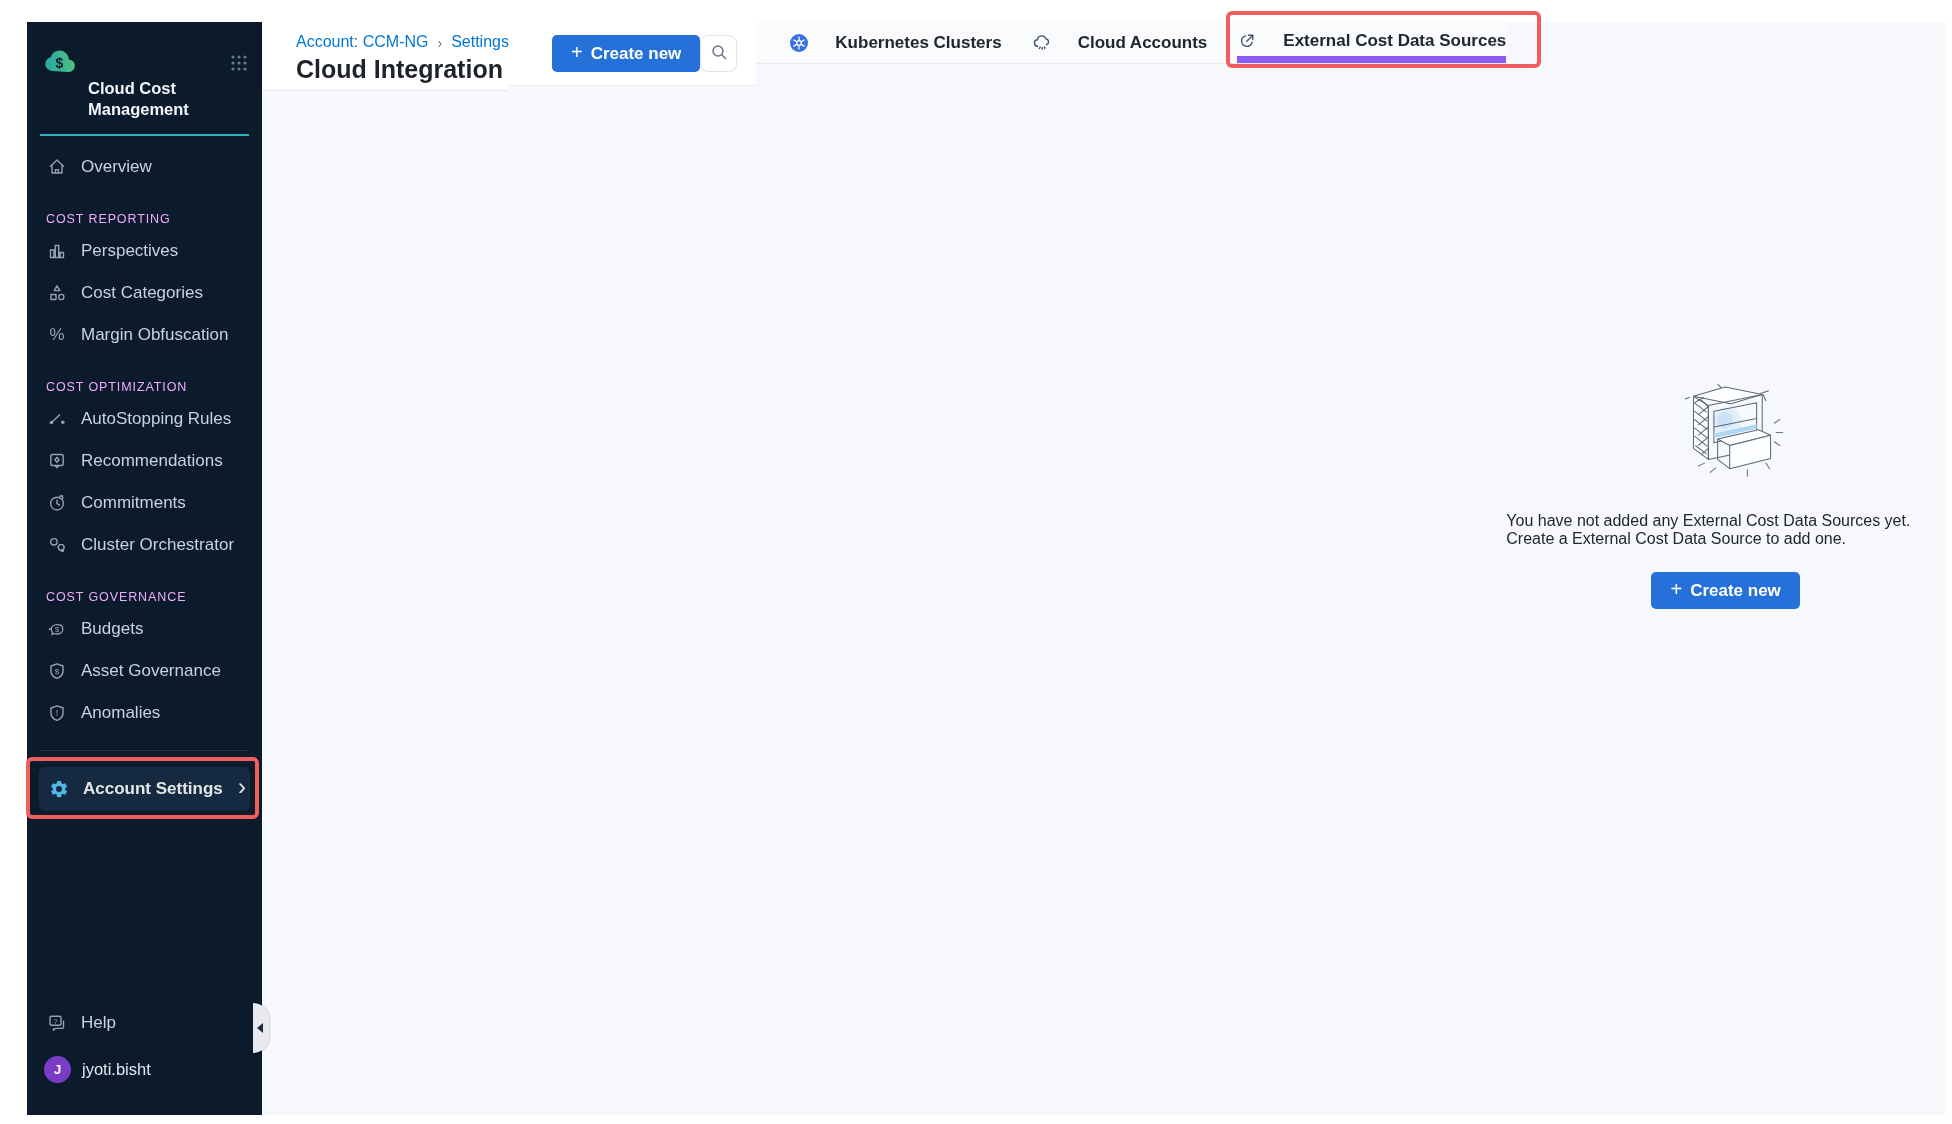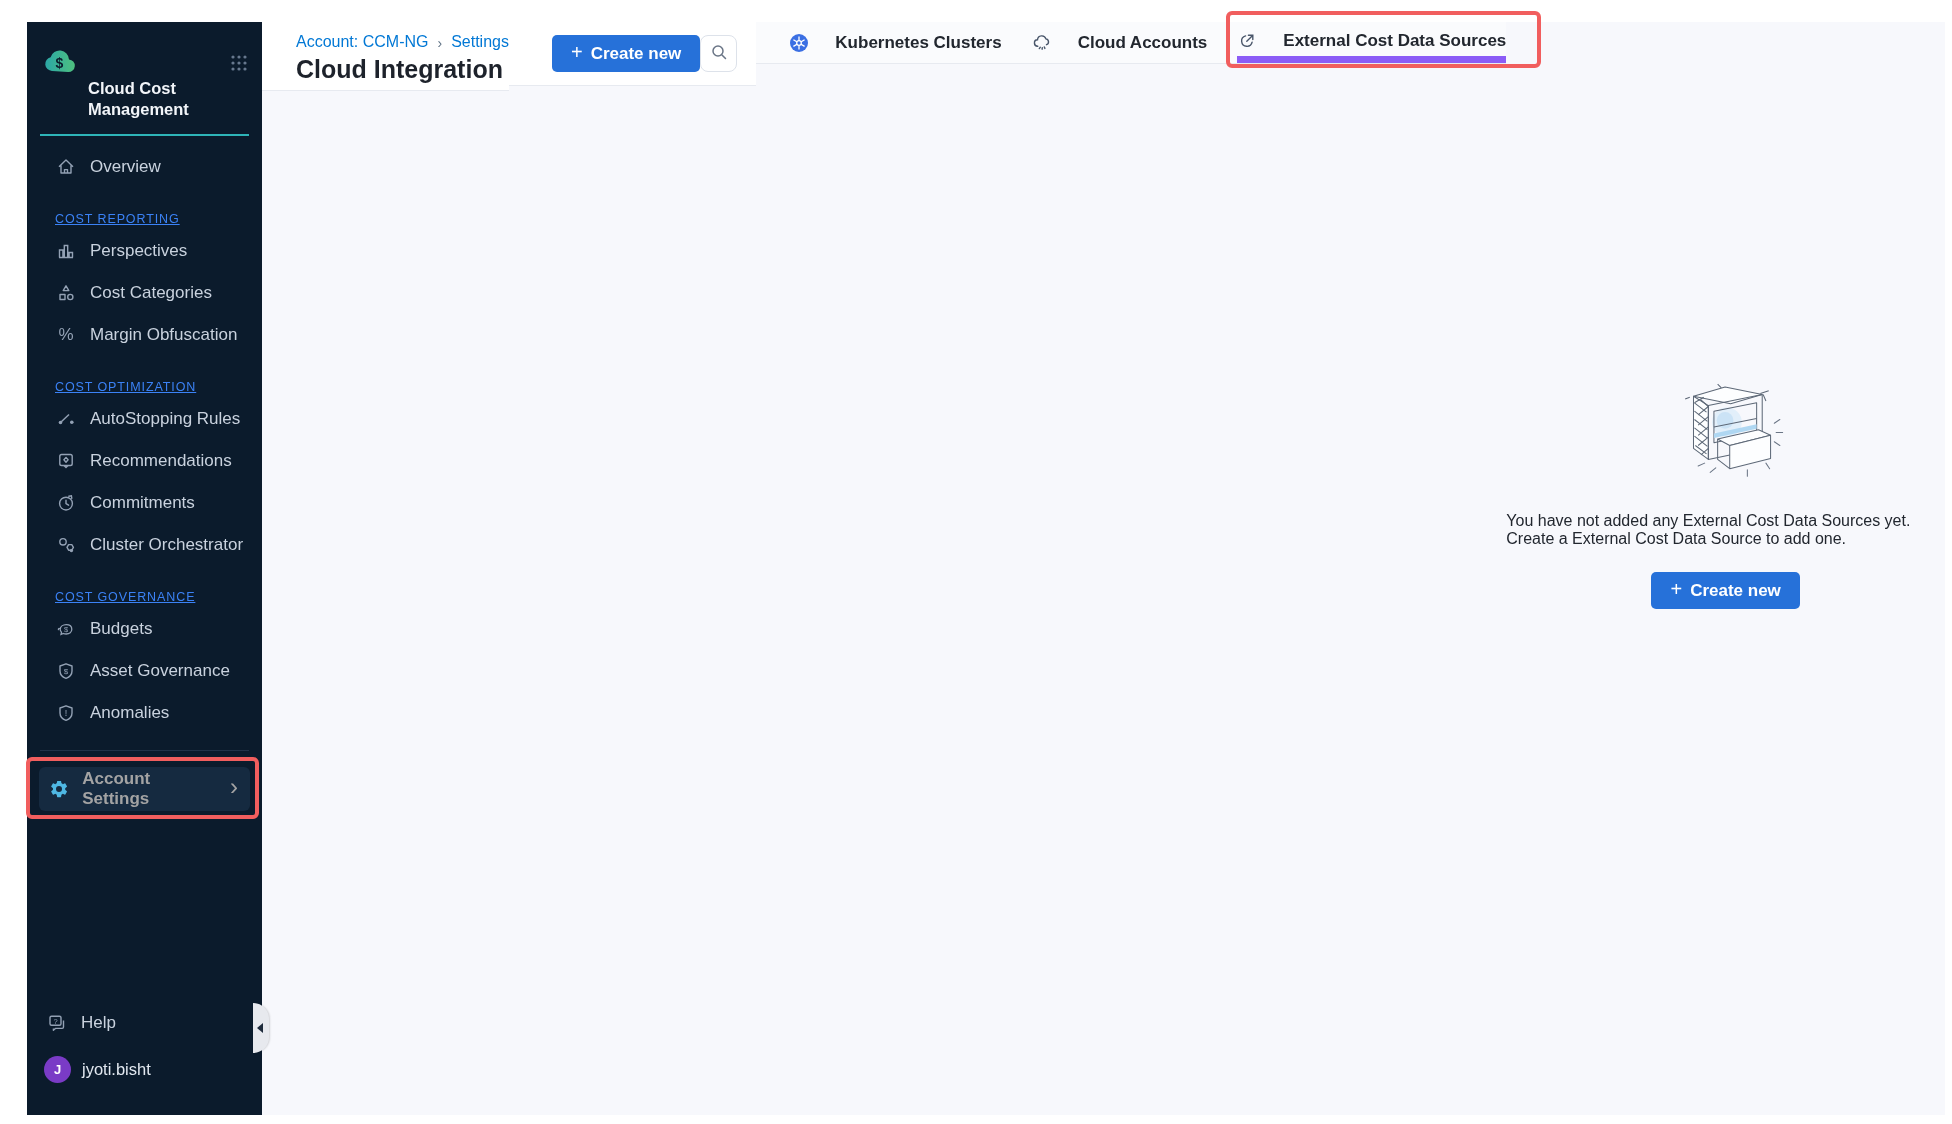--- a/index.html
+++ b/index.html
@@ -7,28 +7,28 @@
   .page { position:relative; width:1952px; height:1124px; background:#ffffff; overflow:hidden; }
   .app { position:absolute; left:27px; top:22px; width:1918px; height:1093px; display:flex; background:#F7F8FC; }
 
   
   .sidebar { width:235px; flex-shrink:0; background:#0B1B2C; display:flex; flex-direction:column; position:relative; }
   .logo-row { display:flex; align-items:flex-start; gap:11px; padding:24px 14px 0 16px; }
   .logo-title { color:#F2F5F9; font-weight:700; font-size:16.5px; line-height:1.25; width:118px;margin-top:32px; }
   .grid-icon { margin-left:auto; margin-top:8px; cursor:pointer; }
   .teal-divider { height:2px; background:#2EB4B8; margin:15px 13px 0 13px; }
 
-  .nav { padding-top:10px;padding-left:9px; }
+  .nav { padding-top:10px; }
   .nav-item { display:flex; align-items:center; gap:13px; height:42px; padding:0 14px 0 19px; color:#C9D2DE; font-size:17px; cursor:pointer; }
   .nav-item .ic { width:22px; height:22px; display:flex; align-items:center; justify-content:center; color:#93A1B4; flex-shrink:0; }
   .pct { font-size:17px; color:#93A1B4; font-weight:400; }
-  .section-h { color:#3b82f6; font-size:12.5px; letter-spacing:.9px; margin:24px 0 4px 19px; font-weight:500;text-decoration:underline; }
+  .section-h { color:#f0abfc; font-size:12.5px; letter-spacing:.9px; margin:24px 0 4px 19px; font-weight:500; }
   .sep-line { height:1px; background:#223349; margin:16px 13px; }
 
-  .account-row { position:relative; margin:0 12px; height:44px; border-radius:6px; background:#152A40; display:flex; align-items:center; gap:13px; padding:0 12px 0 9px; color:#a3a3a3; font-weight:700; font-size:17px; cursor:pointer; }
+  .account-row { position:relative; margin:0 12px; height:44px; border-radius:6px; background:#152A40; display:flex; align-items:center; gap:13px; padding:0 4px 0 9px; color:#e5e5e5; font-weight:700; font-size:17px; cursor:pointer; }
   .account-row .ic { width:22px; height:22px; display:flex; align-items:center; justify-content:center; color:#4FB8E4; }
   .account-row .chev { margin-left:auto; font-size:24px; line-height:1; font-weight:400; padding-bottom:4px; }
 
   .ann { position:absolute; border:4px solid #F15E5E; border-radius:6px; pointer-events:none; z-index:6; }
   .ann-account { left:-13px; right:-9px; top:-10px; bottom:-8px; }
   .ann-tab { left:-11px; right:-35px; top:-11px; bottom:-12px; }
 
   .spacer { flex:1; }
   .help-row { margin-bottom:12px; }
   .user-row { display:flex; align-items:center; gap:11px; padding:0 19px 0 17px; margin-bottom:32px; color:#E2E8F0; font-size:16.5px; cursor:pointer; }

